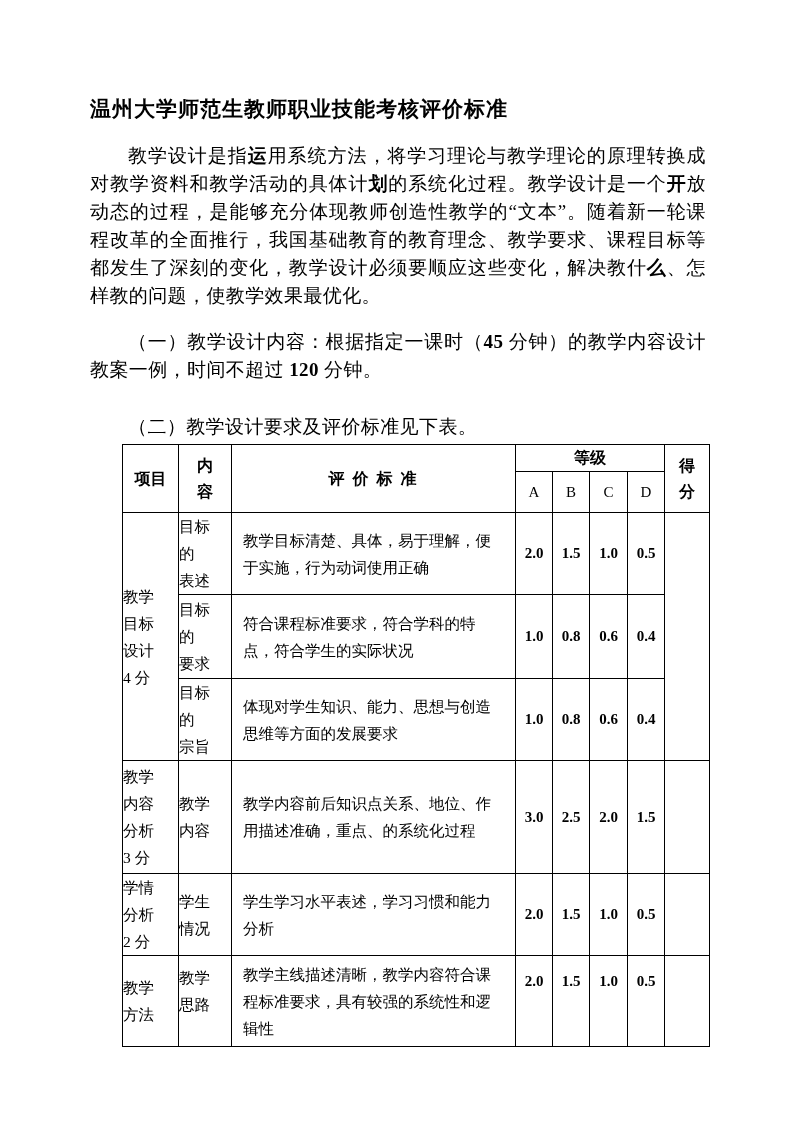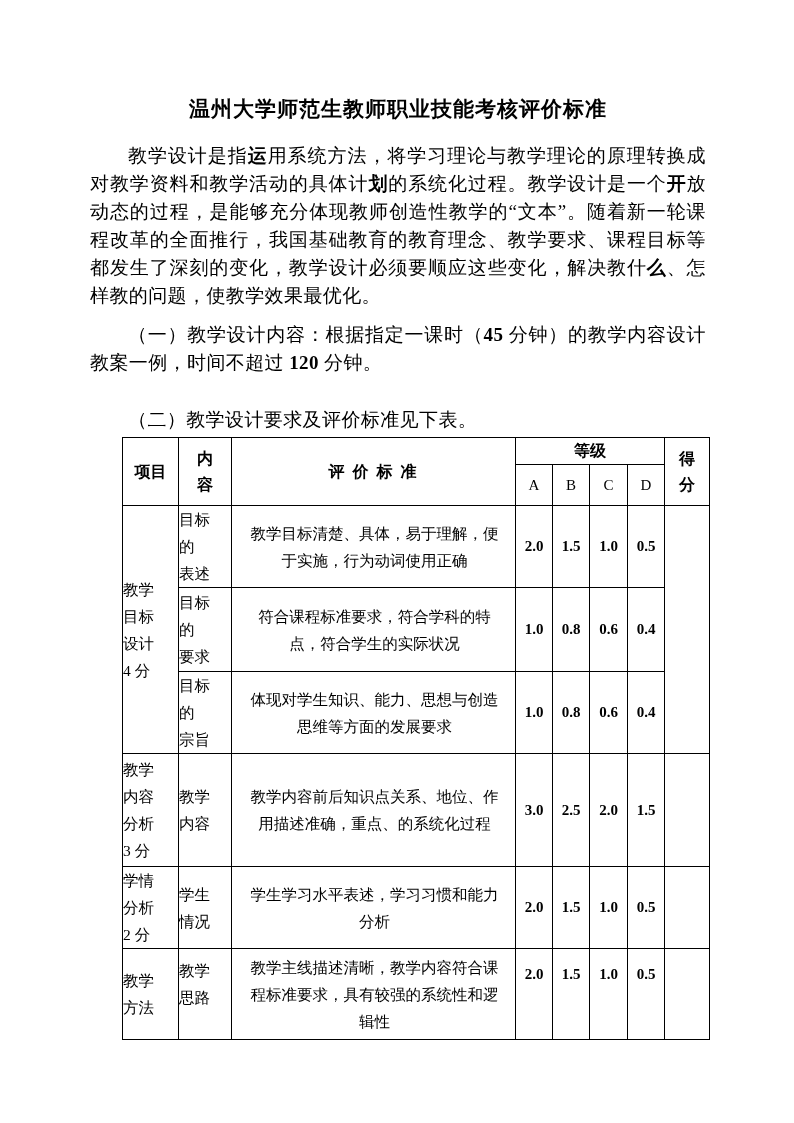--- a/index.html
+++ b/index.html
@@ -12,21 +12,20 @@
     background: #ffffff;
     outline: 1px solid #bbbbbb;
     color: #000000;
     font-family: "Liberation Serif", "DejaVu Serif", serif;
     overflow: hidden;
   }
   .content {
     padding: 96px 88px 0 90px;
   }
   .doc-title {
-    text-align: center;
     font-size: 21px;
     font-weight: bold;
     letter-spacing: 1px;
     line-height: 26px;
   }
   .section-heading {
     margin-top: 27px;
     text-align: center;
     font-size: 19px;
     font-weight: bold;
@@ -34,21 +33,21 @@
   }
   .para {
     margin-top: 16px;
     font-size: 19px;
     line-height: 28px;
     letter-spacing: 0.4px;
     text-align: justify;
     text-indent: 2em;
   }
   .para.first { margin-top: 20px; }
-  .para.tight { margin-top: 11px; }
+  .para.tight { margin-top: 18px; }
   .para.last { margin-top: 29px; margin-bottom: 0; }
   .bold { font-weight: bold; }
   table.eval {
     margin: 3px 0 0 32px;
     border-collapse: collapse;
     table-layout: fixed;
     width: 587px;
   }
   table.eval td {
     border: 1px solid #000;
@@ -71,21 +70,21 @@
   td.item-cell, td.content-cell {
     text-align: left;
     font-size: 15.5px;
     line-height: 27px;
     white-space: pre-line;
   }
   td.criteria-cell {
     font-size: 15.5px;
     line-height: 27px;
     padding: 4px 9px 4px 11px;
-    text-align: center;
+    text-align: left;
   }
   td.score-cell {
     text-align: center;
     font-size: 15px;
     font-weight: bold;
   }
   td.blank-cell { }
   tr.cut td.criteria-cell { vertical-align: top; padding-top: 5px; }
   tr.cut td.score-cell { vertical-align: top; padding-top: 17px; }
   tr.cut td.content-cell { vertical-align: top; padding-top: 8px; }

